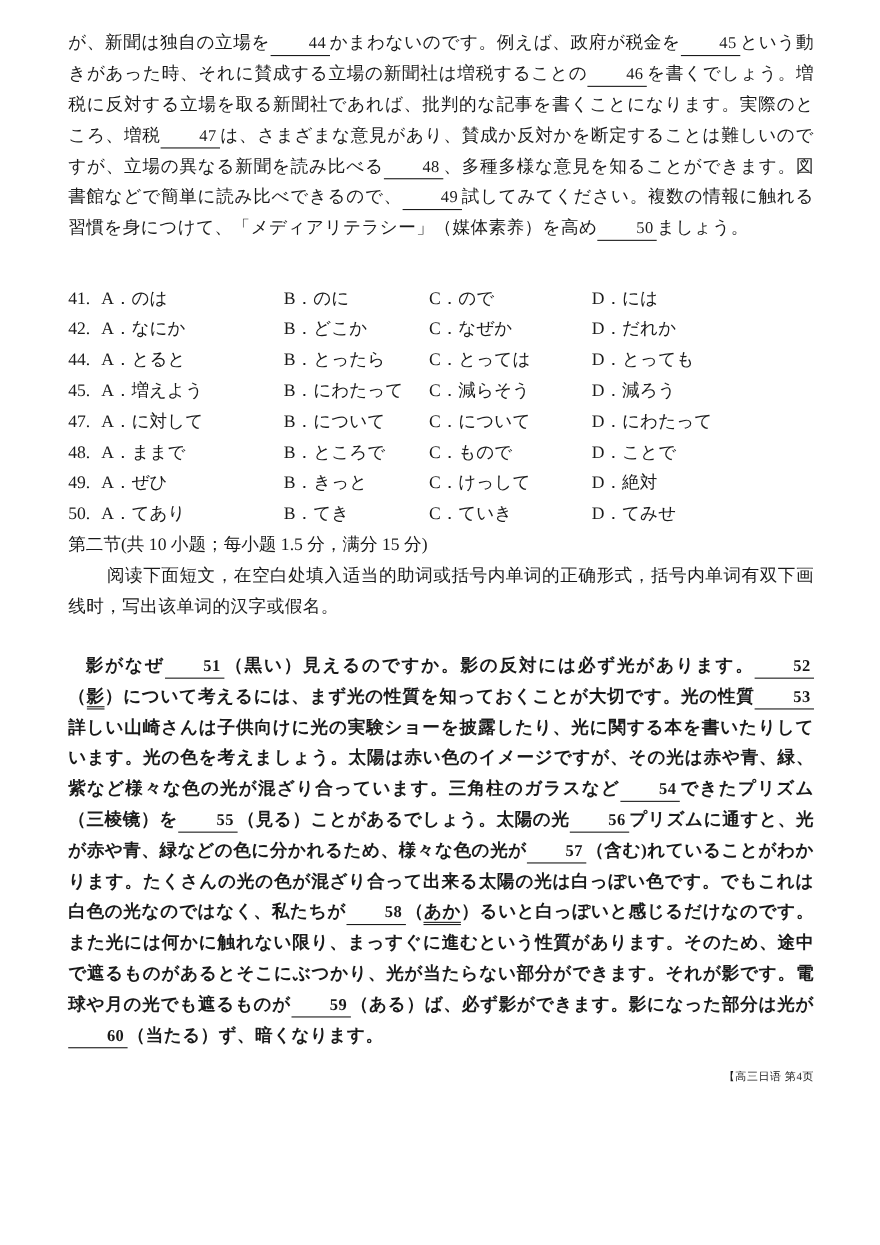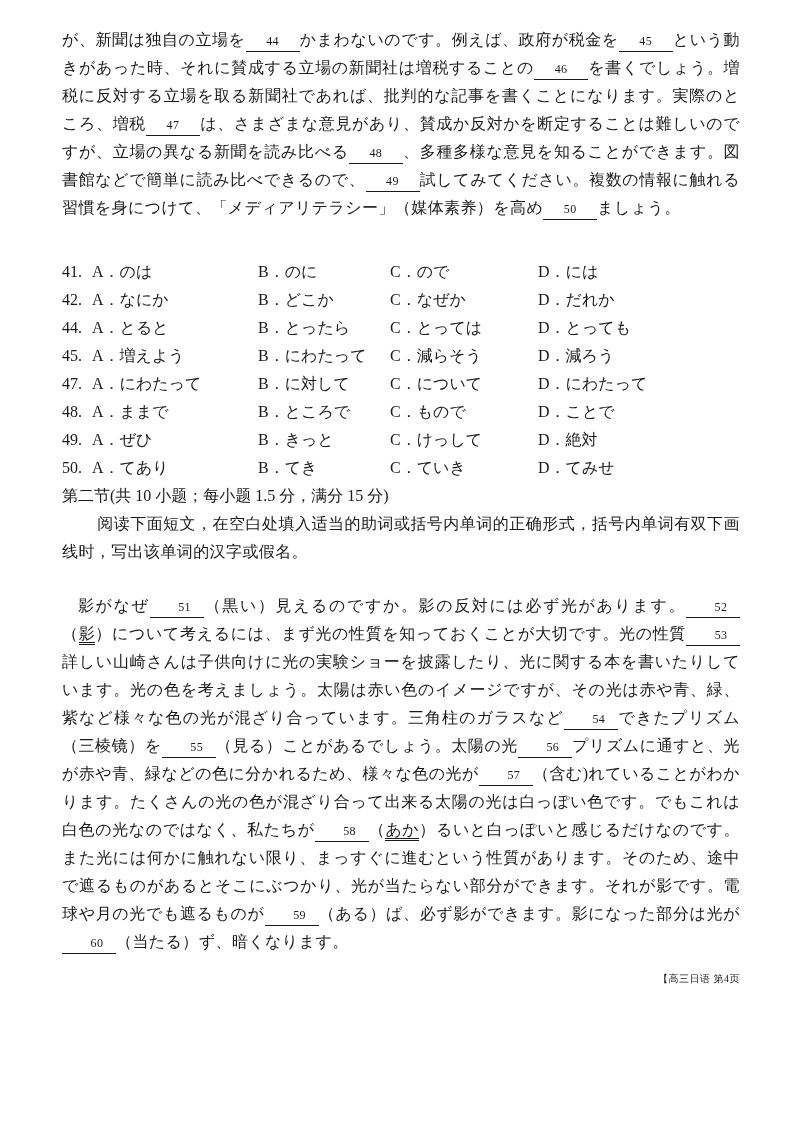--- a/index.html
+++ b/index.html
@@ -21,23 +21,23 @@
   p { margin: 0; }
   .para {
     text-align: justify;
     line-height: 28px;
     letter-spacing: 0.4px;
   }
   .blank {
     display: inline-block;
     min-width: 54px;
     padding: 0 3px;
-    text-align: center;
+    text-align: right;
     border-bottom: 1px solid #1a1a1a;
-    font-size: 12px;
+    font-size: 15px;
     line-height: 20px;
   }
   .u2 {
     border-bottom: 3px double #1a1a1a;
   }
   .questions {
     margin-top: 36px;
   }
   .q-row {
     display: grid;
@@ -48,20 +48,21 @@
   .q-opt { }
   .section-heading {
     line-height: 28px;
   }
   .instructions {
     text-indent: 2.2em;
   }
   .passage2 {
     margin-top: 26px;
     text-indent: 1em;
+    font-weight: bold;
   }
   .footer {
     margin-top: 16px;
     text-align: right;
     font-size: 10px;
     letter-spacing: 0.5px;
   }
 </style>
 </head>
 <body>
@@ -94,22 +95,22 @@
       </div>
       <div class="q-row">
         <div class="q-num">45.</div>
         <div class="q-opt">A．増えよう</div>
         <div class="q-opt">B．にわたって</div>
         <div class="q-opt">C．減らそう</div>
         <div class="q-opt">D．減ろう</div>
       </div>
       <div class="q-row">
         <div class="q-num">47.</div>
-        <div class="q-opt">A．にわたって</div>
-        <div class="q-opt">B．に対して</div>
+        <div class="q-opt">A．に対して</div>
+        <div class="q-opt">B．について</div>
         <div class="q-opt">C．について</div>
         <div class="q-opt">D．にわたって</div>
       </div>
       <div class="q-row">
         <div class="q-num">48.</div>
         <div class="q-opt">A．ままで</div>
         <div class="q-opt">B．ところで</div>
         <div class="q-opt">C．もので</div>
         <div class="q-opt">D．ことで</div>
       </div>

